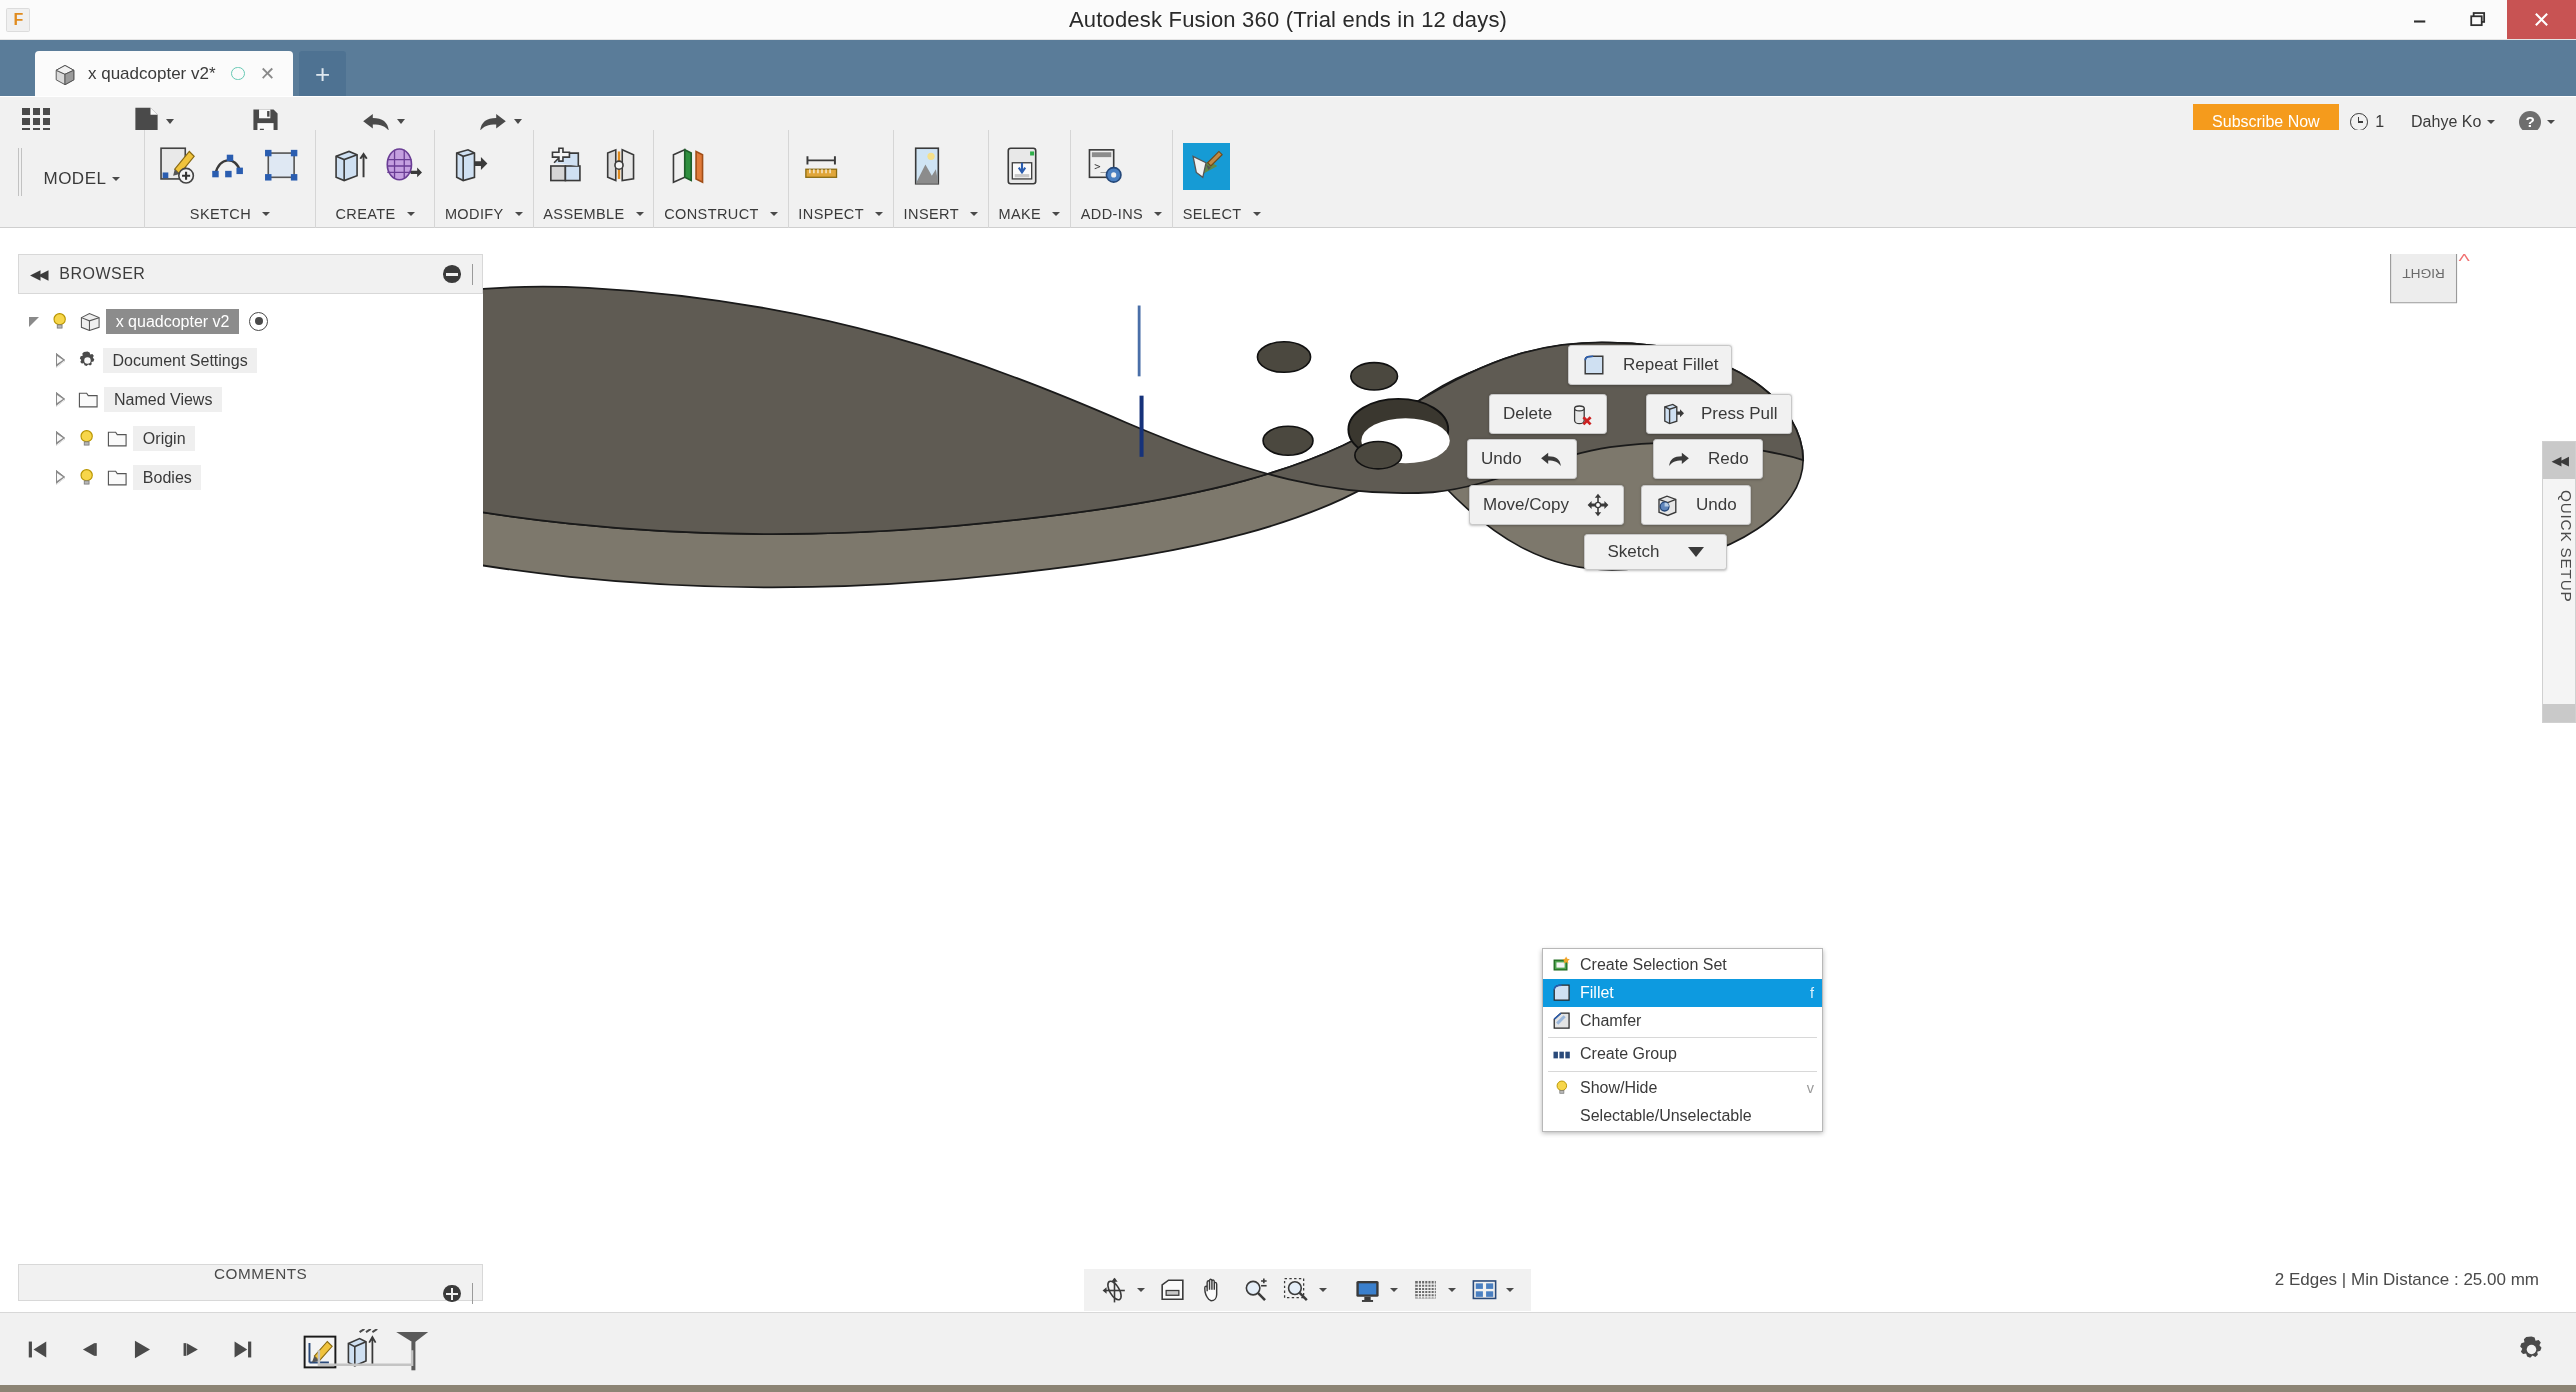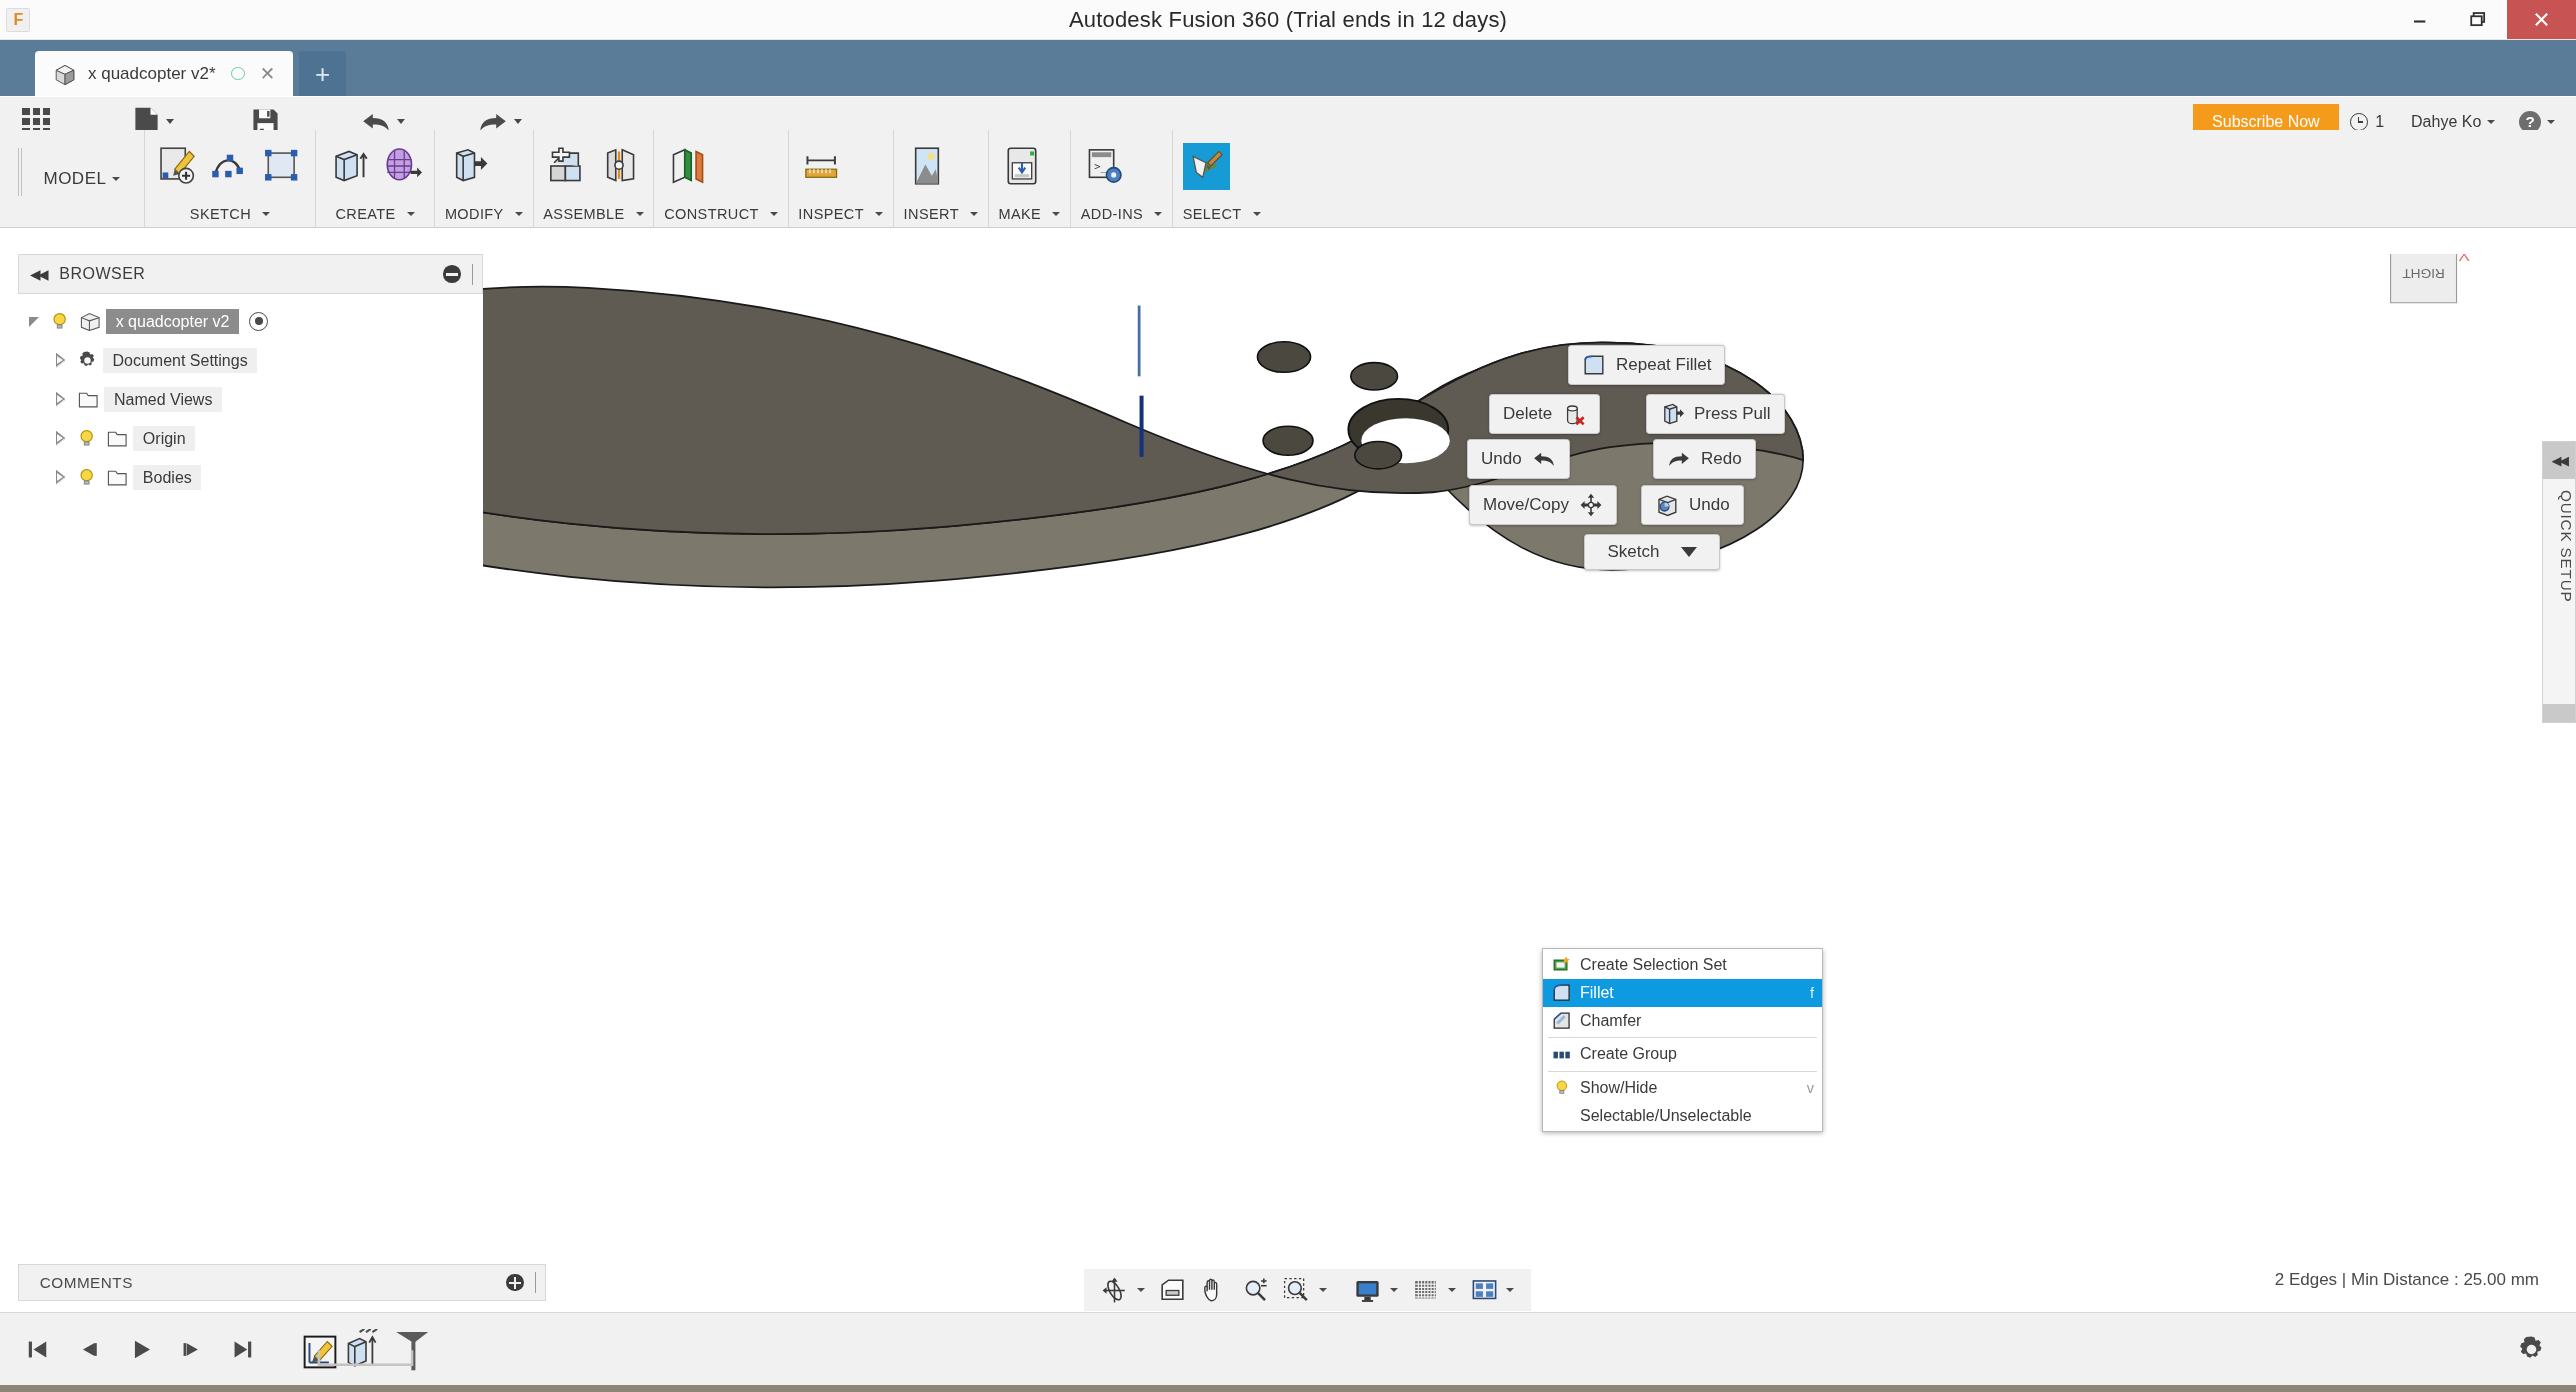--- a/index.html
+++ b/index.html
@@ -167,43 +167,43 @@
     writing-mode:vertical-rl;text-orientation:mixed;
     font-size:15.3px;color:#4a4a4a;letter-spacing:0.8px;
     margin:11.3px auto 0;display:block;text-align:center;width:100%;
   }
   #qs-bottom{position:absolute;bottom:0;left:0;width:100%;height:17.7px;background:#c9c9c9;}
 
   
   .mm{
     position:absolute;background:#f1f1f1;border:0.8px solid #c8c8c8;
     border-radius:3.2px;box-shadow:0 0.8px 2.4px rgba(0,0,0,.25);
-    display:flex;align-items:center;gap:10px;
+    display:flex;align-items:center;gap:17px;
     padding:7.2px 13px;font-size:17px;color:#3a3a3a;white-space:nowrap;
   }
   .mm svg{width:24px;height:24px;flex:0 0 auto;}
 
   
   #ctxmenu{
     position:absolute;left:1542px;top:948px;width:281px;
     background:#ffffff;border:0.8px solid #b8b8b8;
     box-shadow:0 1.6px 4.8px rgba(0,0,0,.3);
     font-size:16px;color:#3a3a3a;padding:1.6px 0;
   }
   .ctxitem{display:flex;align-items:center;height:28px;padding:0 8px;gap:8px;}
   .ctxitem.hl{background:#0d9ae0;color:#fff;}
   .ctxitem .ic{width:21px;height:21px;flex:0 0 auto;display:flex;align-items:center;justify-content:center;}
   .ctxitem .sc{margin-left:auto;font-size:14.5px;color:#9a9a9a;}
   .ctxitem.hl .sc{color:#dff1fb;}
   .ctxsep{height:0.8px;background:#d8d8d8;margin:2.4px 4.8px;}
 
   
   #comments{
-    position:absolute;left:17.7px;top:1264px;width:528px;height:37px;
-    background:#f1f1f1;border:0.8px solid #d8d8d8;display:flex;align-items:center;
+    position:absolute;left:17.7px;top:1264px;width:465px;height:37px;
+    background:#f1f1f1;border:0.8px solid #d8d8d8;display:flex;align-items:center;flex-direction:column;
   }
   #comments-label{font-size:15.3px;color:#4a4a4a;letter-spacing:0.5px;margin-left:21px;}
   .circle-plus{width:17.7px;height:17.7px;border-radius:50%;background:#3b3b3b;position:relative;}
   .circle-plus:after{content:"";position:absolute;left:3.2px;top:8px;width:11.3px;height:2.4px;background:#f1f1f1;}
   .circle-plus:before{content:"";position:absolute;left:7.6px;top:3.6px;width:2.4px;height:11.3px;background:#f1f1f1;}
 
   #navbar{
     position:absolute;left:1084px;top:1269px;height:42px;
     background:#f1f1f1;display:flex;align-items:center;gap:3.2px;padding:0 11.3px;
   }

